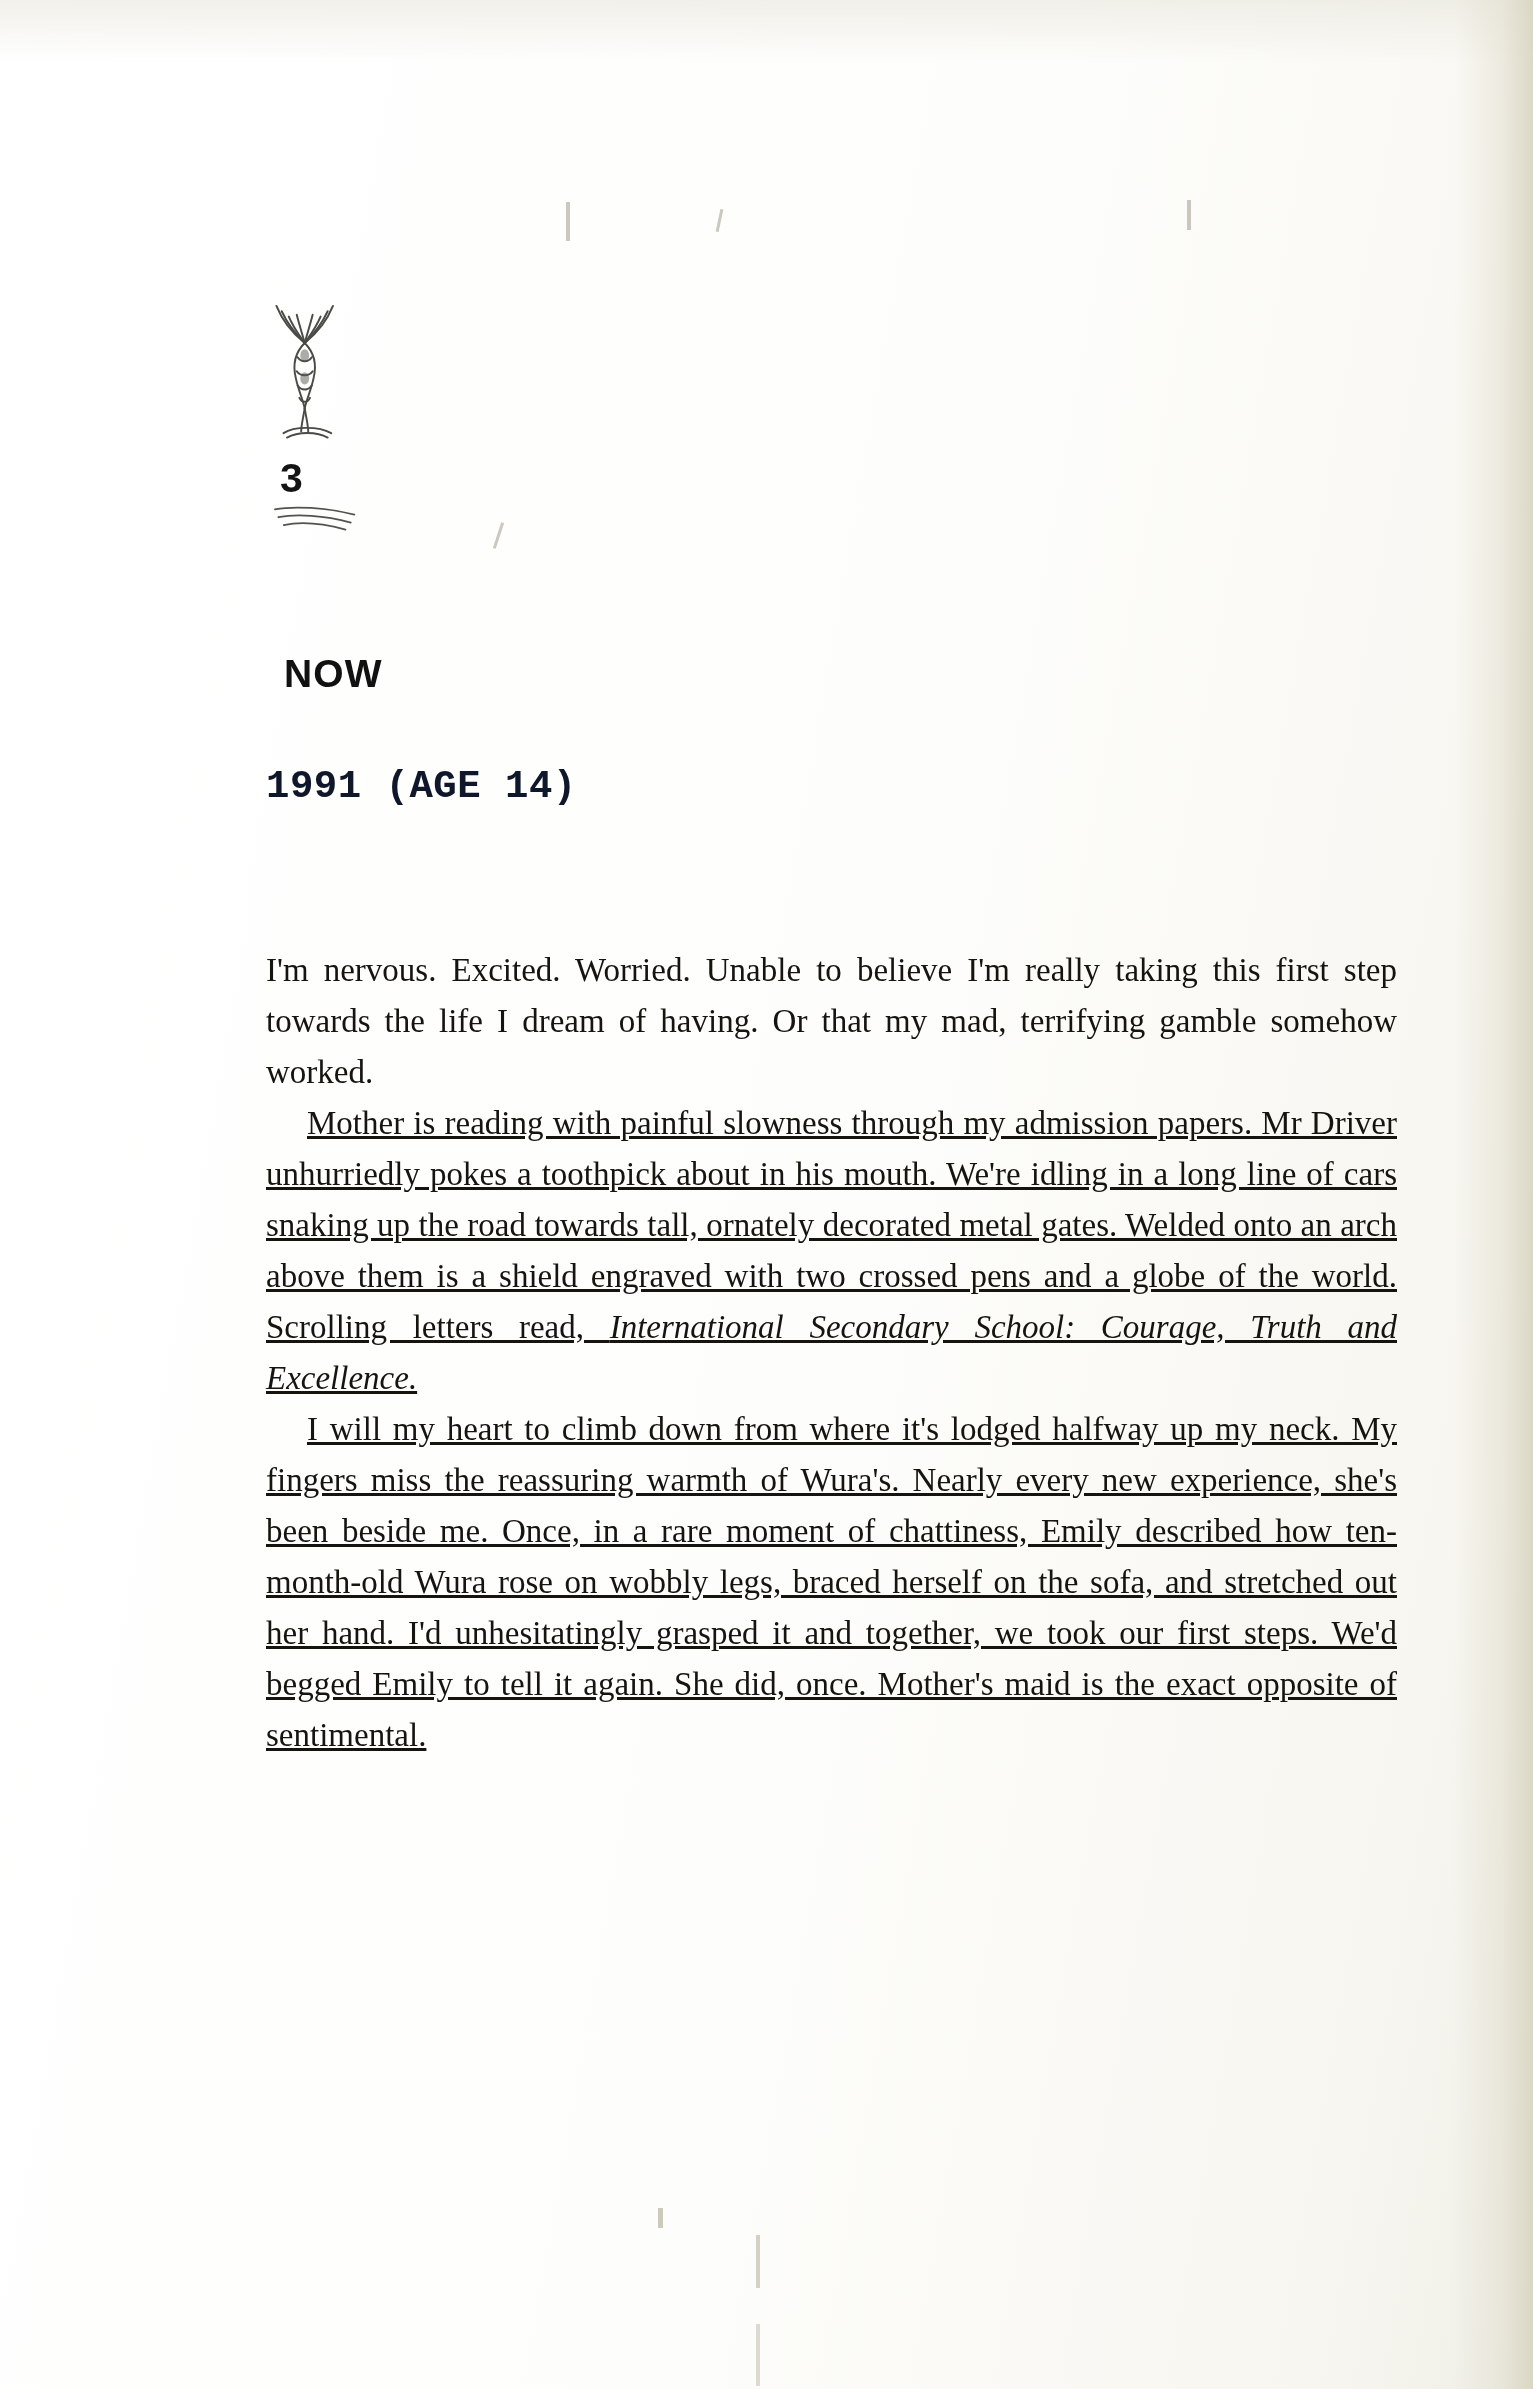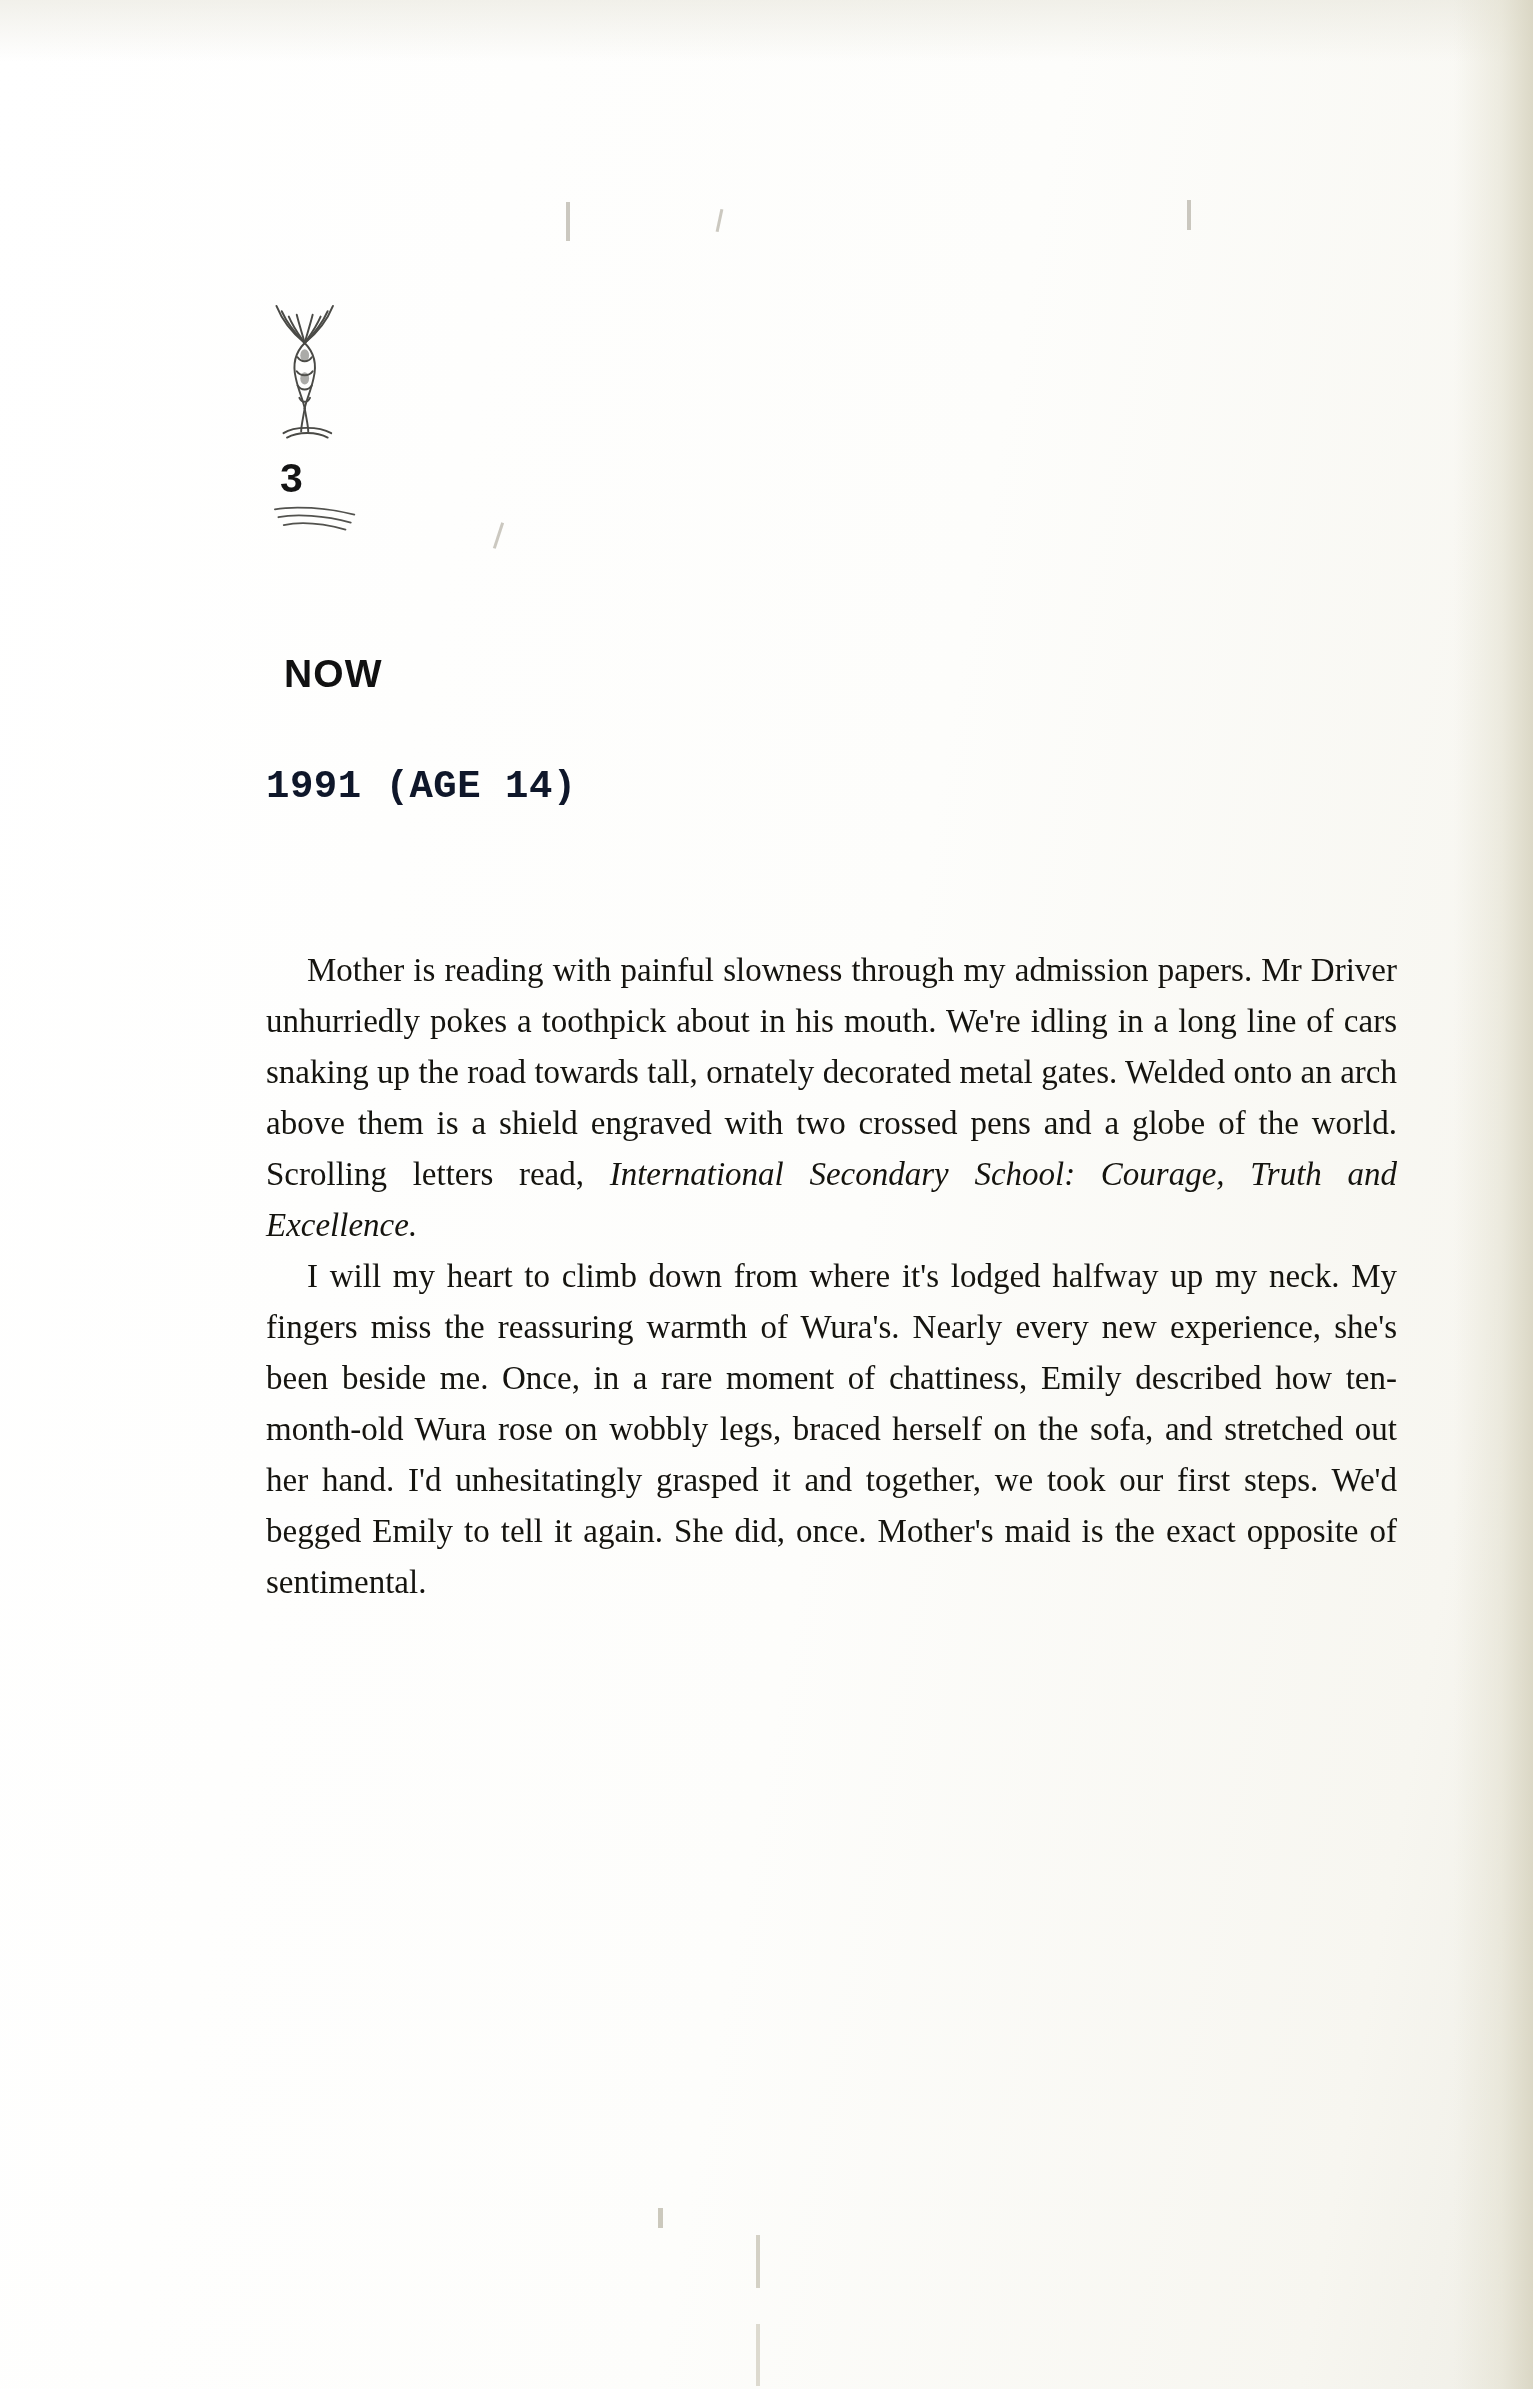--- a/index.html
+++ b/index.html
@@ -105,20 +105,21 @@
     line-height: 51px;
     text-align: justify;
     color: #15140f;
     -webkit-font-smoothing: antialiased;
   }
   .body-text p {
     margin: 0;
   }
   .body-text p.indent {
     text-indent: 41px;
+    text-decoration: underline;
   }
   .body-text i {
     font-style: italic;
   }
 
   .page-footer-mark {
     position: absolute;
     left: 658px;
     top: 2208px;
     width: 5.3px;
@@ -188,20 +189,21 @@
       <path d="M8 15 C28 11 60 13 90 21"></path>
       <path d="M14 24 C32 20 58 22 84 29"></path>
     </g>
   </svg>
 </div>
 
 <div class="heading-now">NOW</div>
 <div class="heading-year">1991 (AGE 14)</div>
 
 <div class="body-text">
+  <p>I'm nervous. Excited. Worried. Unable to believe I'm really taking this first step towards the life I dream of having. Or that my mad, terrifying gamble somehow worked.</p>
   <p class="indent"><span>Mother is reading with painful slowness through my admission papers. Mr Driver unhurriedly pokes a toothpick about in his mouth. We're idling in a long line of cars snaking up the road towards tall, ornately decorated metal gates. Welded onto an arch above them is a shield engraved with two crossed pens and a globe of the world. Scrolling letters read, </span><i>International Secondary School: Courage, Truth and Excellence.</i></p>
   <p class="indent">I will my heart to climb down from where it's lodged halfway up my neck. My fingers miss the reassuring warmth of Wura's. Nearly every new experience, she's been beside me. Once, in a rare moment of chattiness, Emily described how ten-month-old Wura rose on wobbly legs, braced herself on the sofa, and stretched out her hand. I'd unhesitatingly grasped it and together, we took our first steps. We'd begged Emily to tell it again. She did, once. Mother's maid is the exact opposite of sentimental.</p>
 </div>
 
 <div class="page-footer-mark"></div>
 <div class="page-footer-mark2"></div>
 <div class="page-footer-mark3"></div>
 
 
 </body></html>

